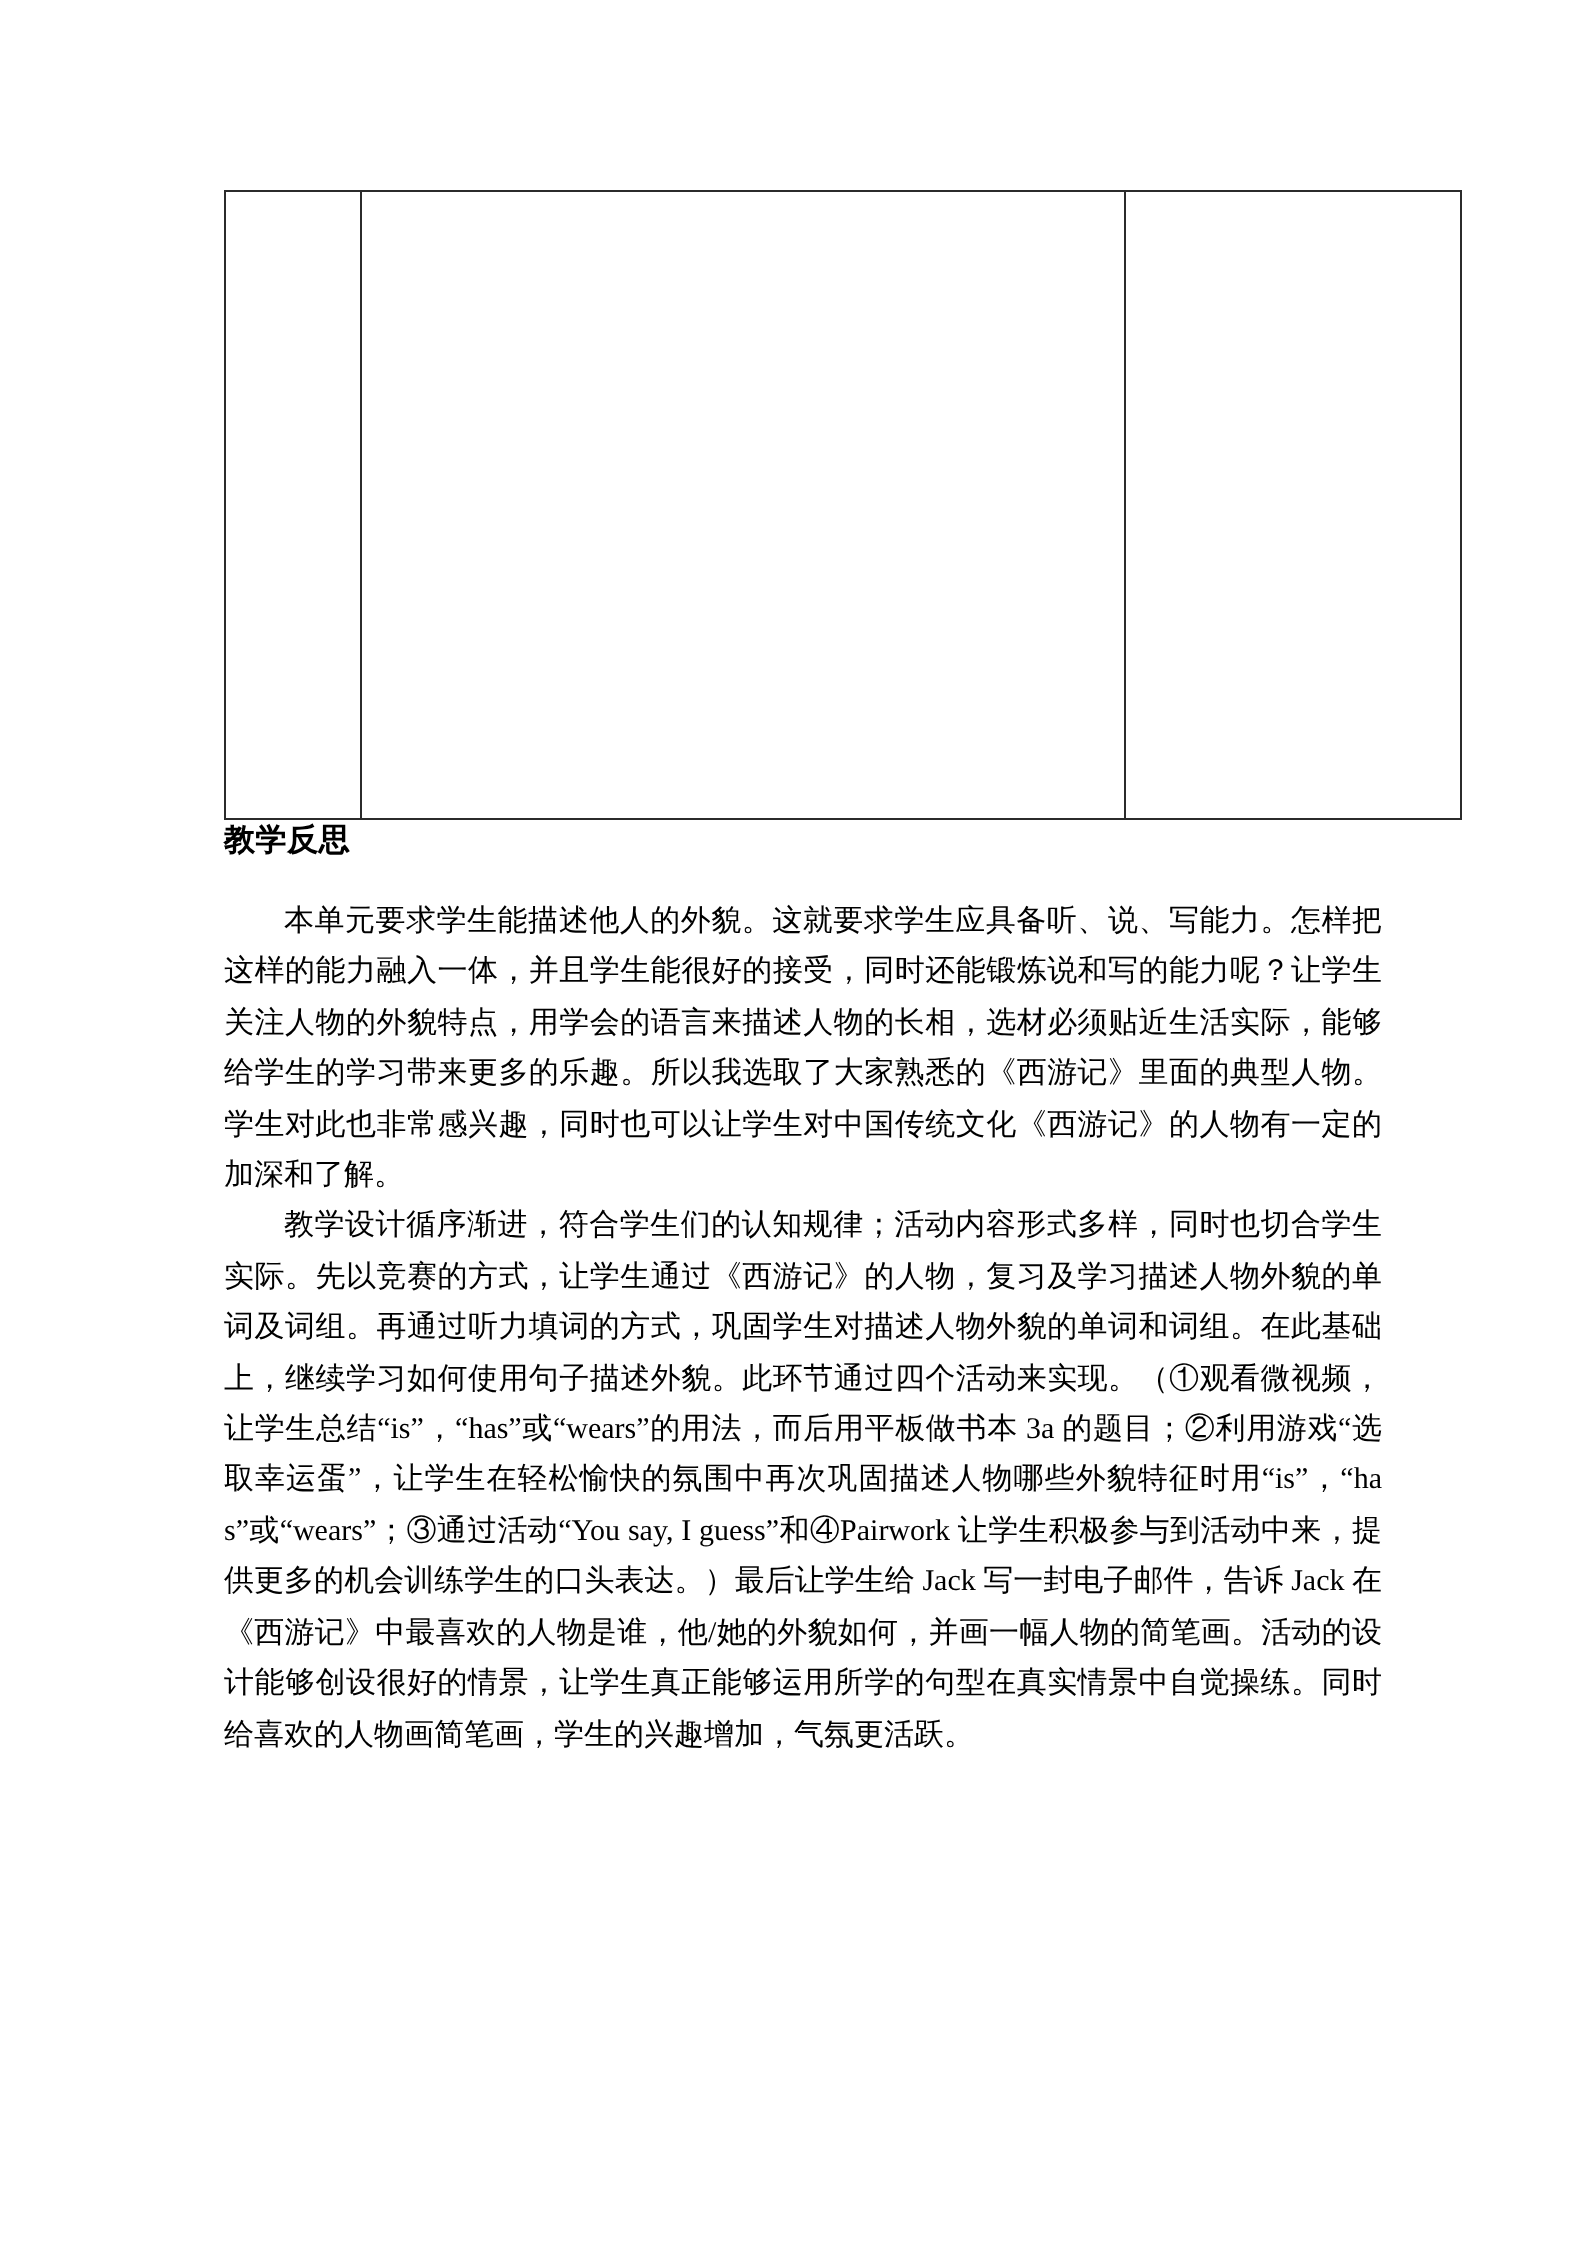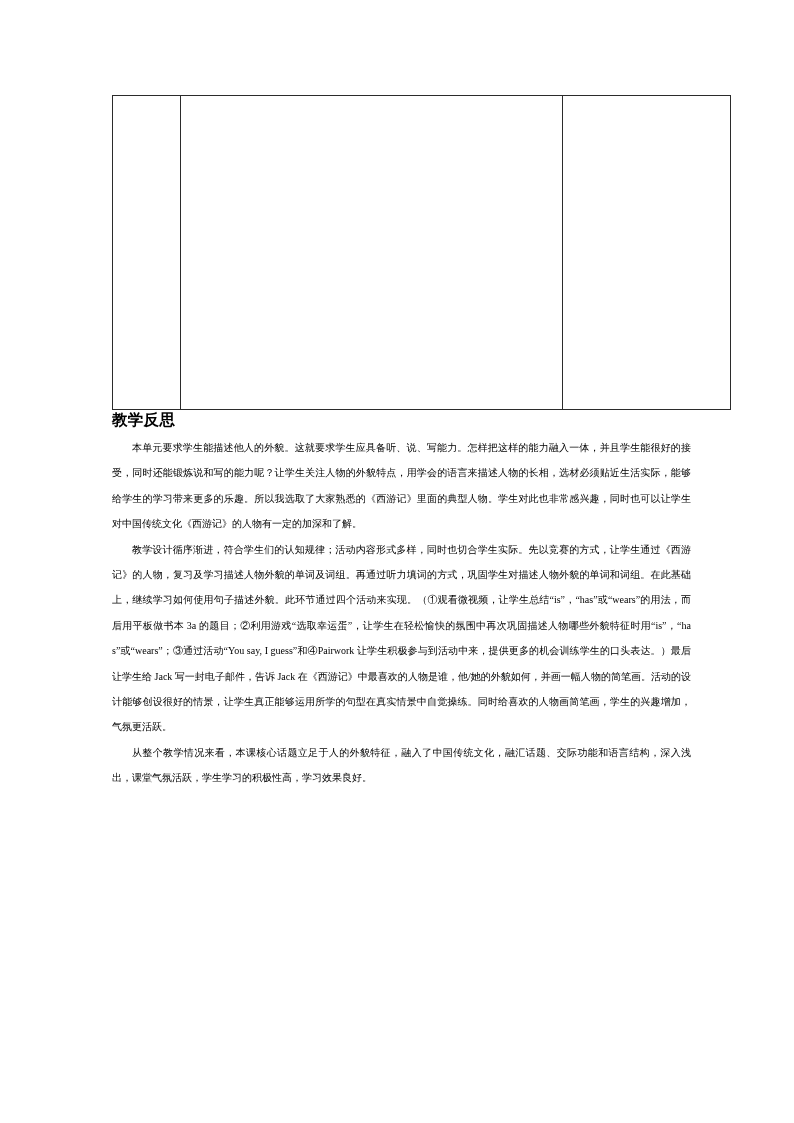--- a/index.html
+++ b/index.html
@@ -51,31 +51,31 @@
 
   
   .content {
     position: absolute;
     left: 112px;
     top: 410px;
     width: 579px;
   }
 
   .section-title {
-    font-family: Liberation Mono, monospace;
+    font-family: Liberation Sans, sans-serif;
     font-weight: bold;
     font-size: 15.5px;
     line-height: 22px;
-    margin: 0 0 3px 0;
+    margin: 0 0 17px 0;
     letter-spacing: 0.3px;
   }
 
   p.para {
     margin: 0;
-    font-size: 10px;
+    font-size: 15px;
     line-height: 25.4px;
     text-align: justify;
     text-justify: inter-ideograph;
     text-indent: 2em;
     letter-spacing: 0;
     word-break: break-all;
   }
 </style>
 </head>
 <body>
@@ -96,17 +96,16 @@
 
   <div class="content">
 
     <h1 class="section-title">教学反思</h1>
 
     <p class="para">本单元要求学生能描述他人的外貌。这就要求学生应具备听、说、写能力。怎样把这样的能力融入一体，并且学生能很好的接受，同时还能锻炼说和写的能力呢？让学生关注人物的外貌特点，用学会的语言来描述人物的长相，选材必须贴近生活实际，能够给学生的学习带来更多的乐趣。所以我选取了大家熟悉的《西游记》里面的典型人物。学生对此也非常感兴趣，同时也可以让学生对中国传统文化《西游记》的人物有一定的加深和了解。</p>
 
     <p class="para">教学设计循序渐进，符合学生们的认知规律；活动内容形式多样，同时也切合学生实际。先以竞赛的方式，让学生通过《西游记》的人物，复习及学习描述人物外貌的单词及词组。再通过听力填词的方式，巩固学生对描述人物外貌的单词和词组。在此基础上，继续学习如何使用句子描述外貌。此环节通过四个活动来实现。（①观看微视频，让学生总结“is”，“has”或“wears”的用法，而后用平板做书本 3a 的题目；②利用游戏“选取幸运蛋”，让学生在轻松愉快的氛围中再次巩固描述人物哪些外貌特征时用“is”，“has”或“wears”；③通过活动“You say, I guess”和④Pairwork 让学生积极参与到活动中来，提供更多的机会训练学生的口头表达。）最后让学生给 Jack 写一封电子邮件，告诉 Jack 在《西游记》中最喜欢的人物是谁，他/她的外貌如何，并画一幅人物的简笔画。活动的设计能够创设很好的情景，让学生真正能够运用所学的句型在真实情景中自觉操练。同时给喜欢的人物画简笔画，学生的兴趣增加，气氛更活跃。</p>
 
 
-    <p class="para">从整个教学情况来看，本课核心话题立足于人的外貌特征，融入了中国传统文化，融汇话题、交际功能和语言结构，深入浅出，课堂气氛活跃，学生学习的积极性高，学习效果良好。</p>
 
   </div>
 
 </div>
 
 </body></html>

